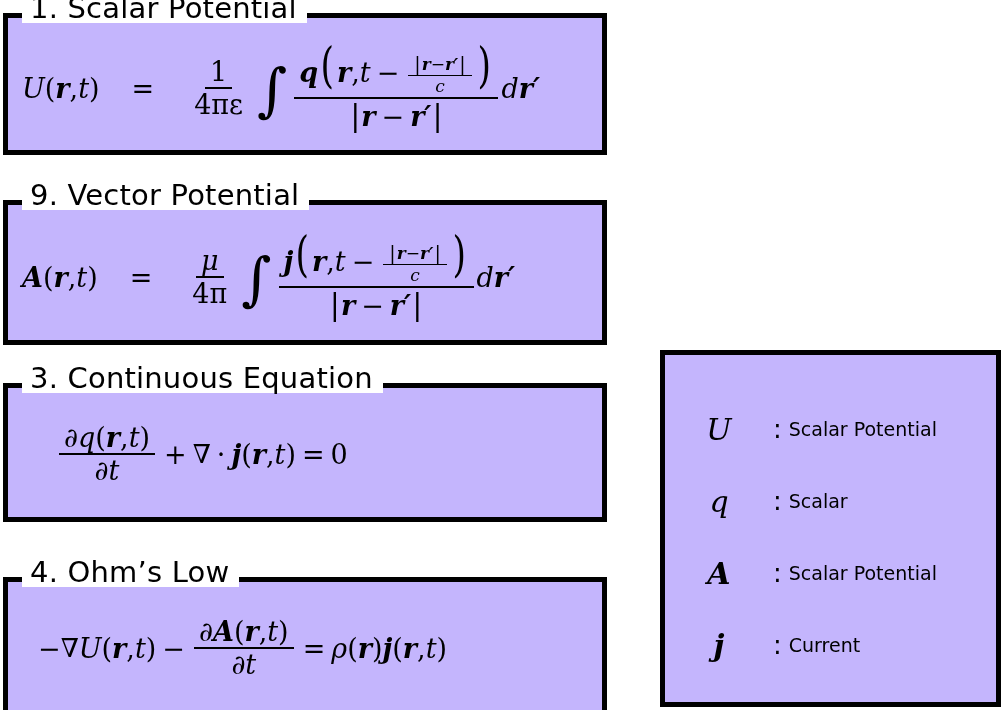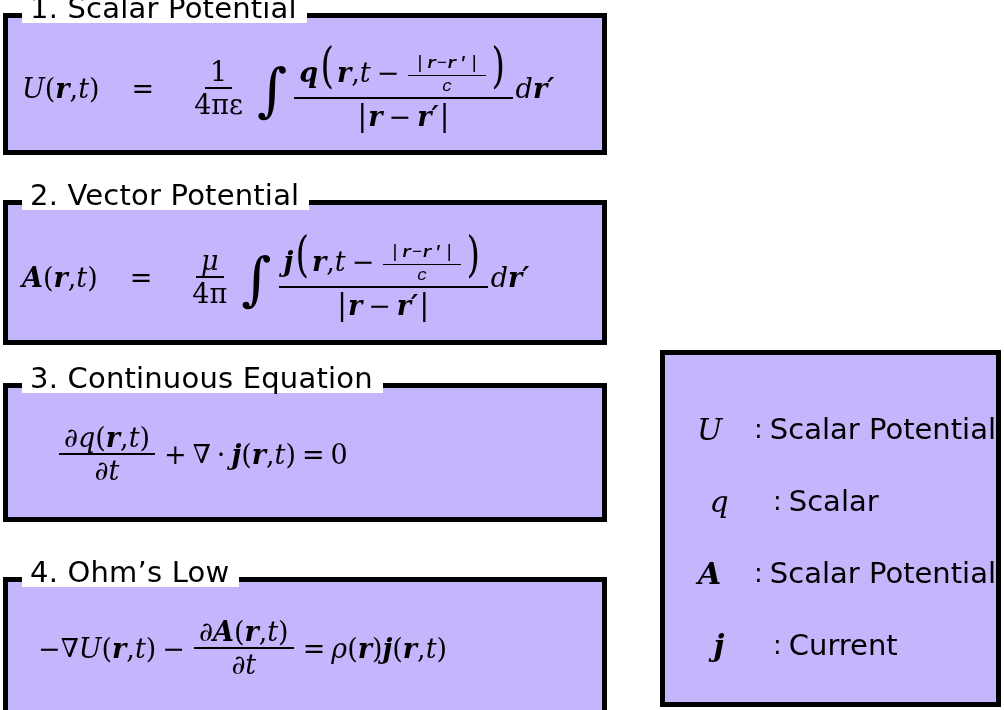--- a/index.html
+++ b/index.html
@@ -78,21 +78,21 @@
     margin: 0 3px;
   }
   .frac > .num,
   .frac > .den {
     padding: 0 5px;
     white-space: nowrap;
     text-align: center;
   }
   .frac > .num { border-bottom: 2px solid #000; padding-bottom: 2px; }
   .frac > .den { padding-top: 2px; }
-  .frac.small { font-size: 17px; font-family: Liberation Mono, monospace; }
+  .frac.small { font-size: 17px; }
   .frac.small > .num { border-bottom-width: 1.5px; }
 
   .paren-tall {
     font-style: normal;
     font-size: 48px;
     font-family: "DejaVu Serif", serif;
     display: inline-block;
     transform: scaleX(0.72);
     line-height: 0.8;
   }
@@ -120,21 +120,21 @@
     font-style: italic;
     font-size: 30px;
   }
   .var-sym.bold { font-weight: 700; }
   .var-colon {
     font-size: 26px;
     font-family: "DejaVu Sans", sans-serif;
     padding-right: 7px;
   }
   .var-desc {
-    font-size: 29px;
+    font-size: 19px;
     font-family: "DejaVu Sans", sans-serif;
     white-space: nowrap;
   }
 
   .eq-wrap {
     position: absolute;
     left: 0; right: 0;
     display: flex;
     align-items: center;
   }
@@ -172,21 +172,21 @@
           <span class="abs">|</span><span class="vec">r</span><span class="op">−</span><span class="vec">r′</span><span class="abs">|</span>
         </span>
       </span>
       <span>d</span>
         <span class="vec">r′</span>
     </span>
   </div>
 </div>
 
 <div class="box" style="left:3px; top:200px; width:604px; height:145px;">
-  <div class="legend">2. Vector Potential</div>
+  <div class="legend">9. Vector Potential</div>
 
   <div class="eq-wrap" style="top:22px; height:100px; justify-content:flex-start; padding-left:14px;">
     <span class="math">
       <span class="vec">A</span>
         <span class="opn">(</span>
         <span class="vec">r</span>
         <span class="opn">,</span>
         <span>t</span>
         <span class="opn">)</span>
       <span class="spacer-eq"></span>

